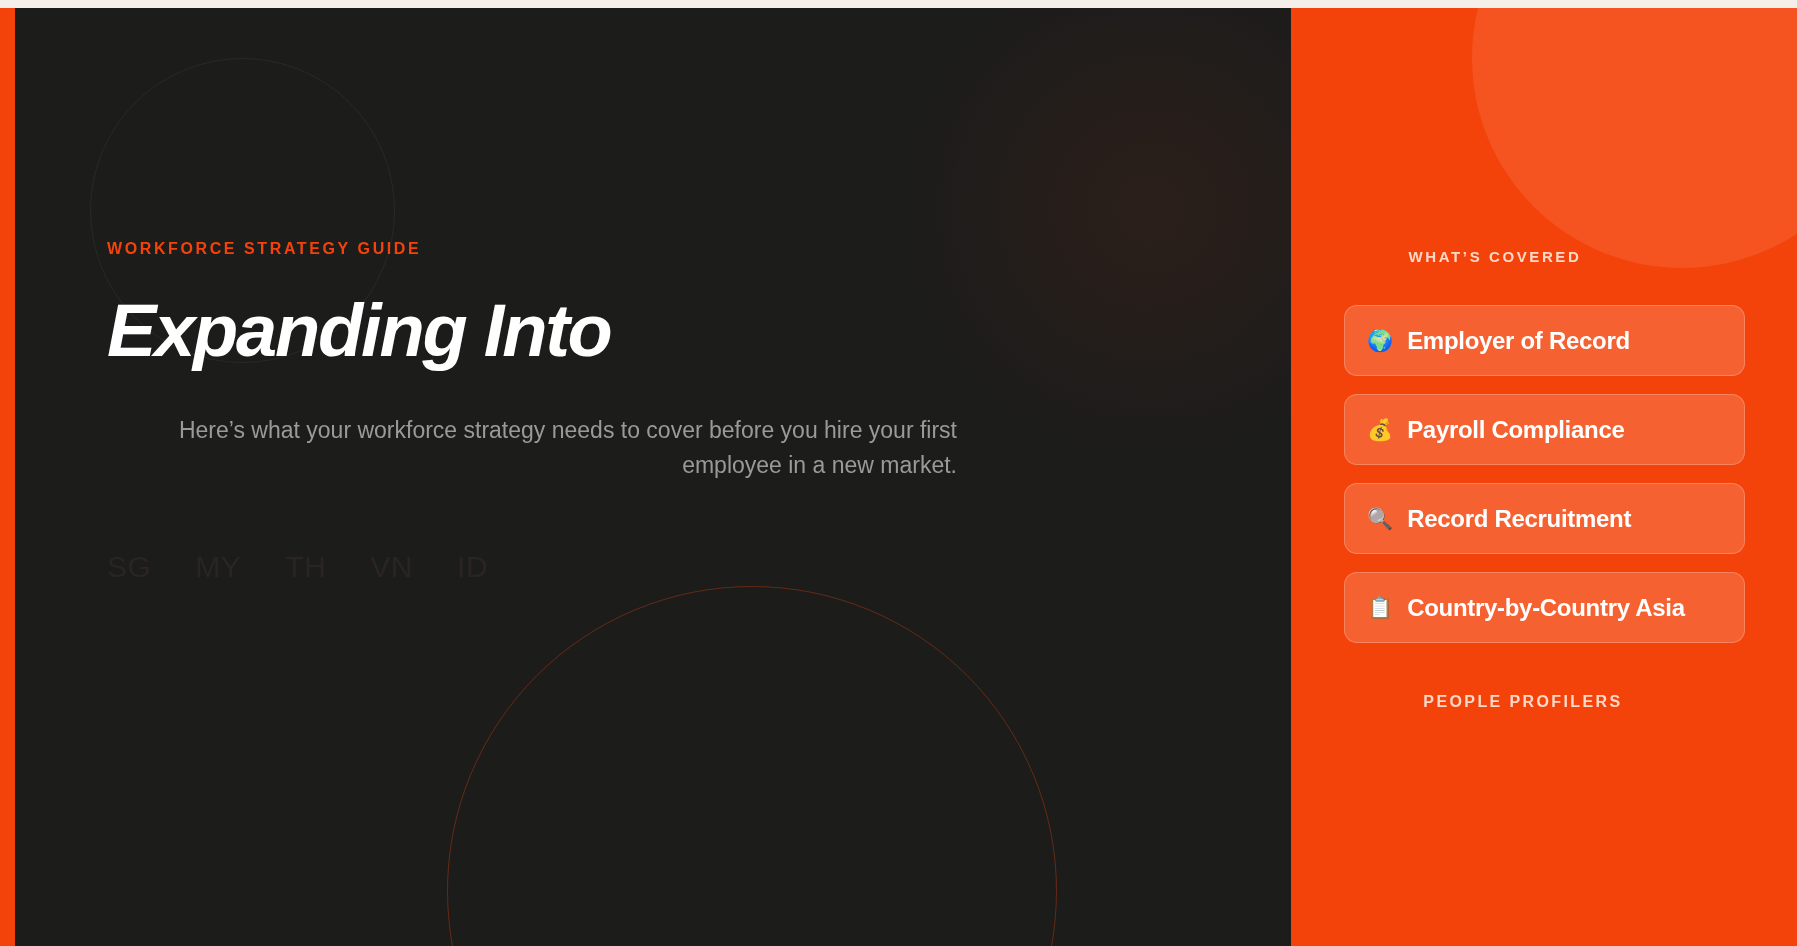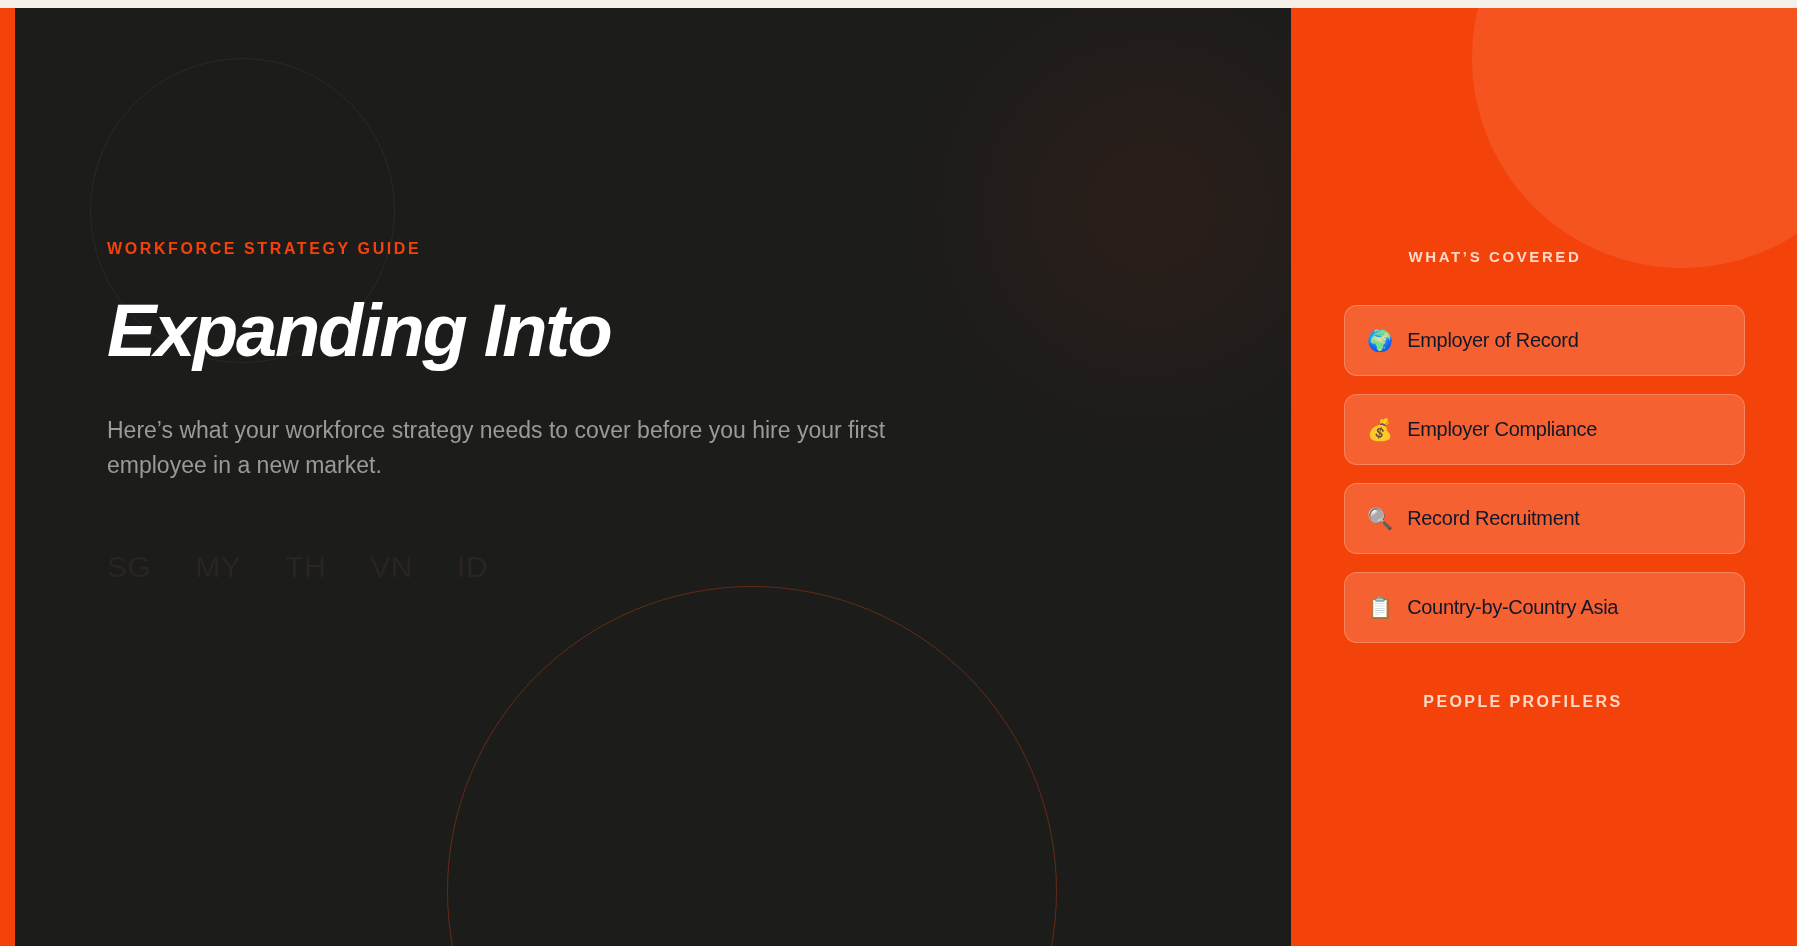--- a/index.html
+++ b/index.html
@@ -103,20 +103,21 @@
     font-style:italic;
   }
   .headline .line2 { color:#f4430a; display:block; }
 
   .subtitle {
     margin-top:46px;
     font-size:23px;
     line-height:1.53;
     color:#9a9a98;
     max-width:850px;
+    text-align:right;
   }
 
   .country-row {
     margin-top:66px;
     display:flex;
     gap:44px;
     font-size:30px;
     letter-spacing:0.5px;
     color:#2a2524;
   }
@@ -172,24 +173,24 @@
     gap:14px;
   }
 
   .card-emoji {
     font-size:21px;
     line-height:1;
     flex:0 0 auto;
   }
 
   .card-label {
-    font-size:20px;
-    font-weight:normal;
+    font-size:24px;
+    font-weight:bold;
     letter-spacing:-0.3px;
-    color:#0f172a;
+    color:#ffffff;
     white-space:nowrap;
   }
 
   .brand {
     position:absolute;
     left:0; top:685px;
     width:464px;
     text-align:center;
     font-size:16px;
     font-weight:bold;
@@ -241,21 +242,21 @@
 
     <div class="card-list">
 
       <div class="card">
         <span class="card-emoji">🌍</span>
         <span class="card-label">Employer of Record</span>
       </div>
 
       <div class="card">
         <span class="card-emoji">💰</span>
-        <span class="card-label">Employer Compliance</span>
+        <span class="card-label">Payroll Compliance</span>
       </div>
 
       <div class="card">
         <span class="card-emoji">🔍</span>
         <span class="card-label">Record Recruitment</span>
       </div>
 
       <div class="card">
         <span class="card-emoji">📋</span>
         <span class="card-label">Country-by-Country Asia</span>

